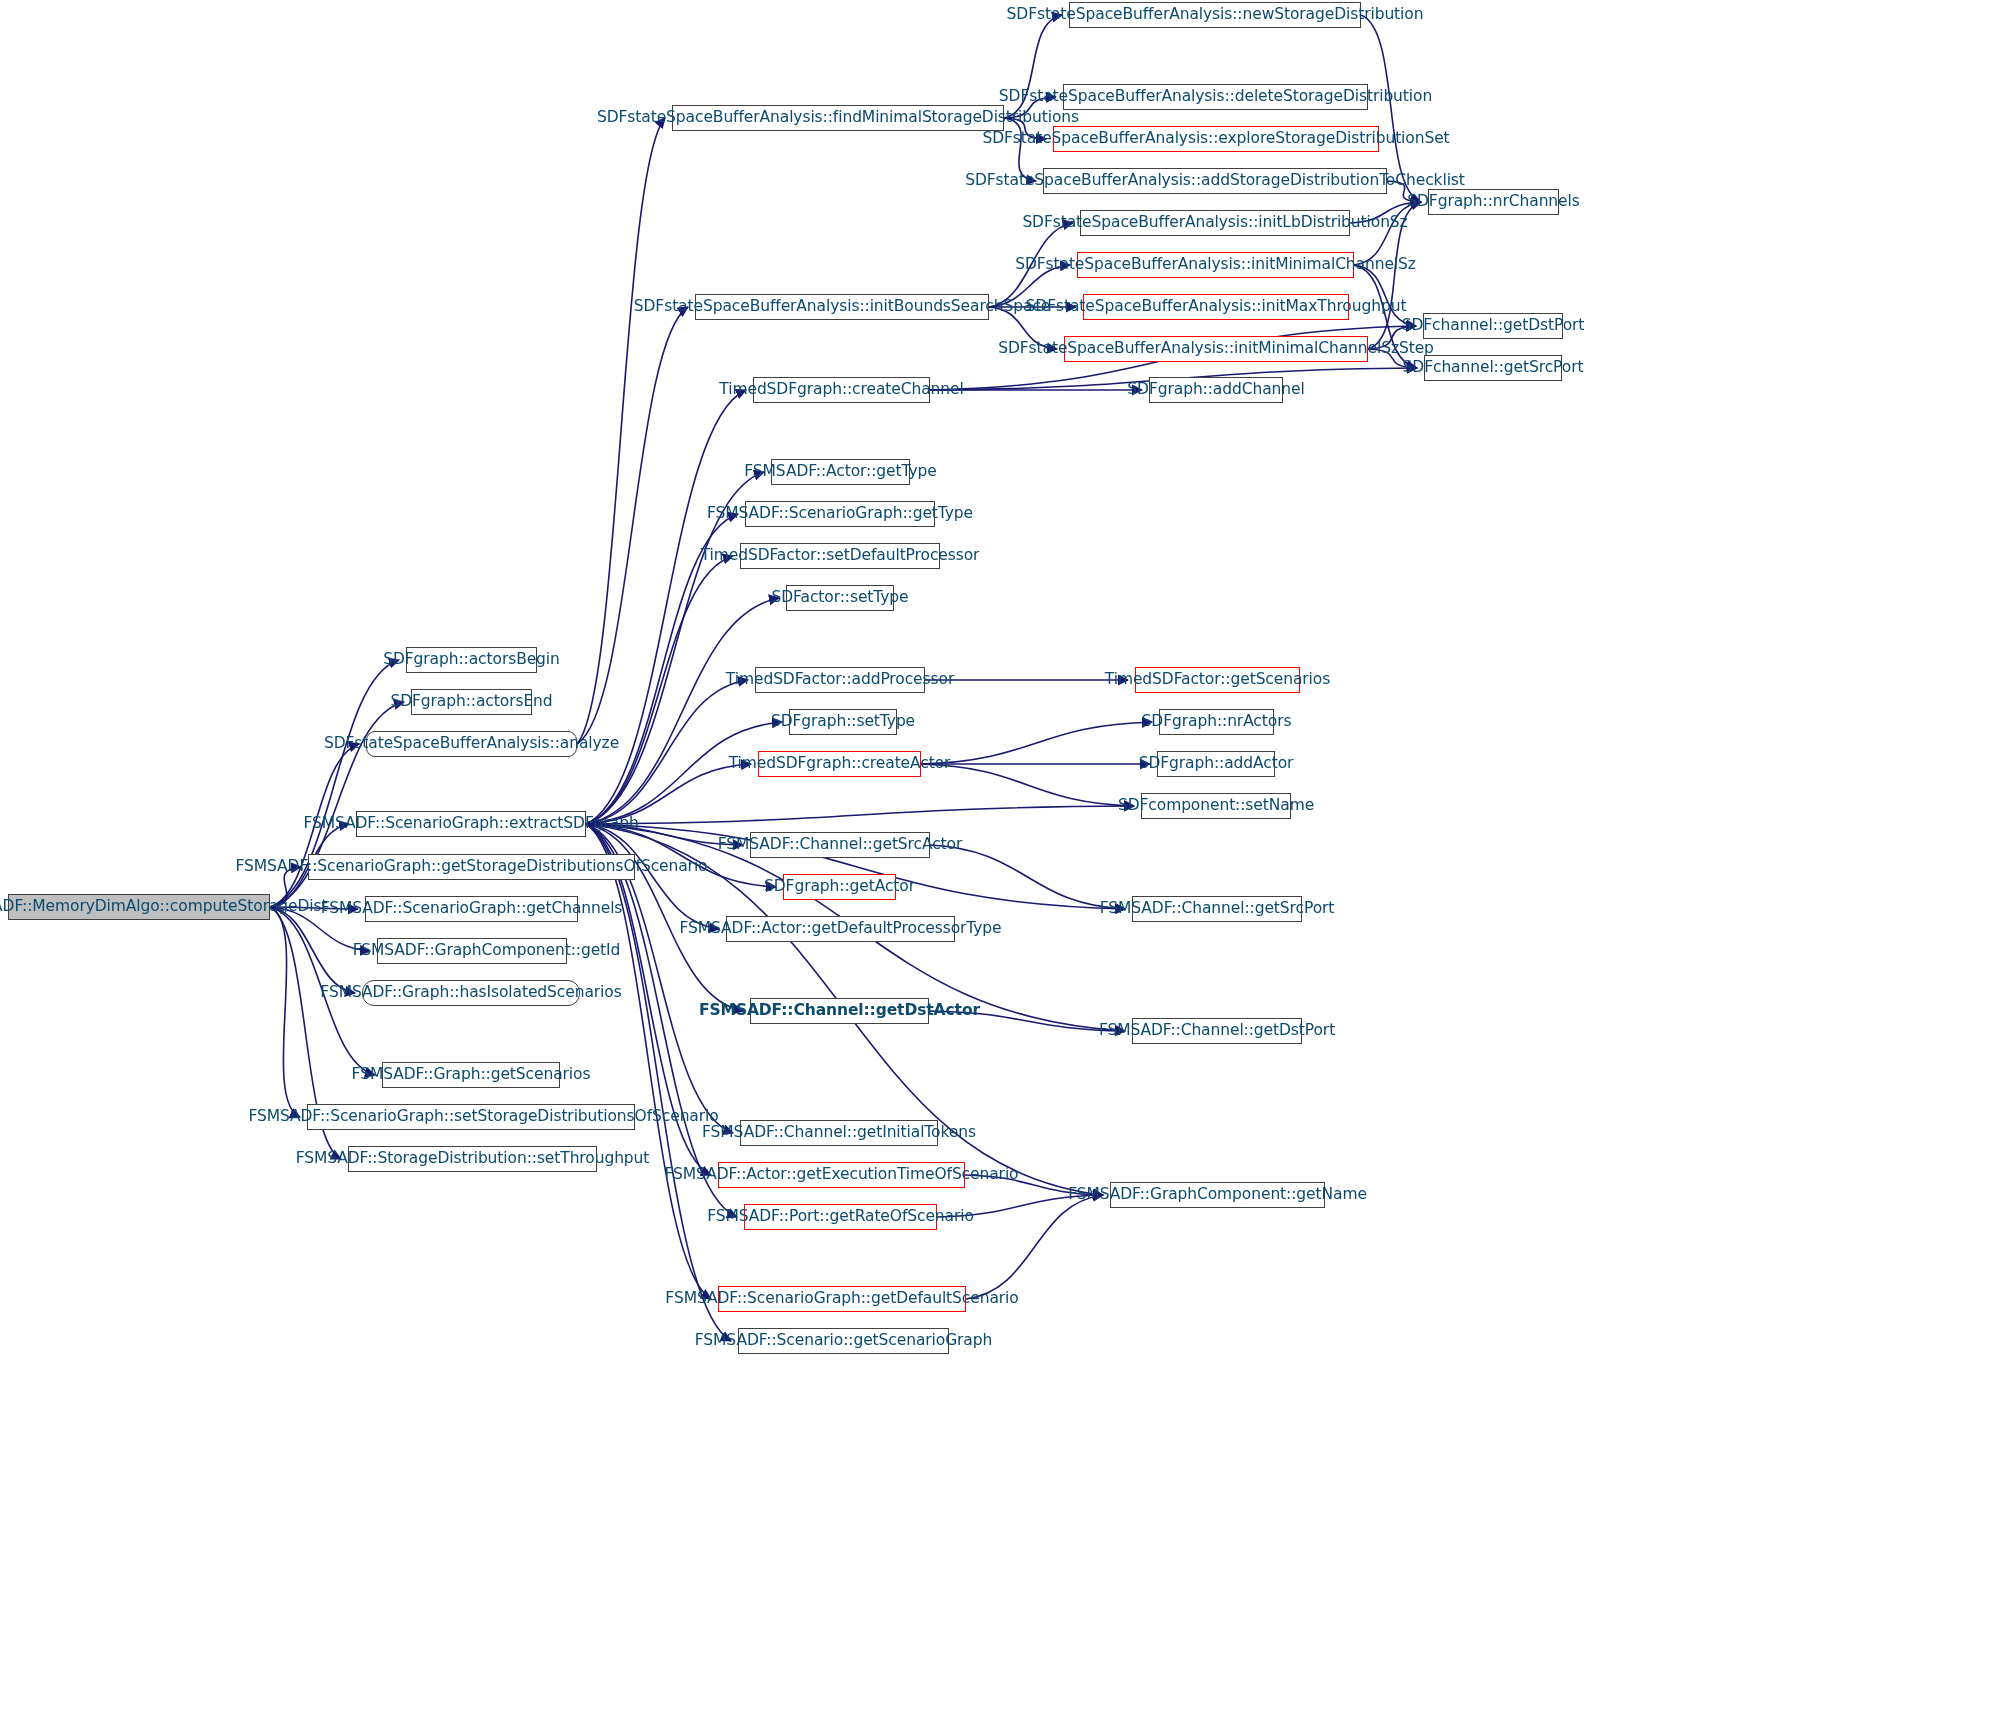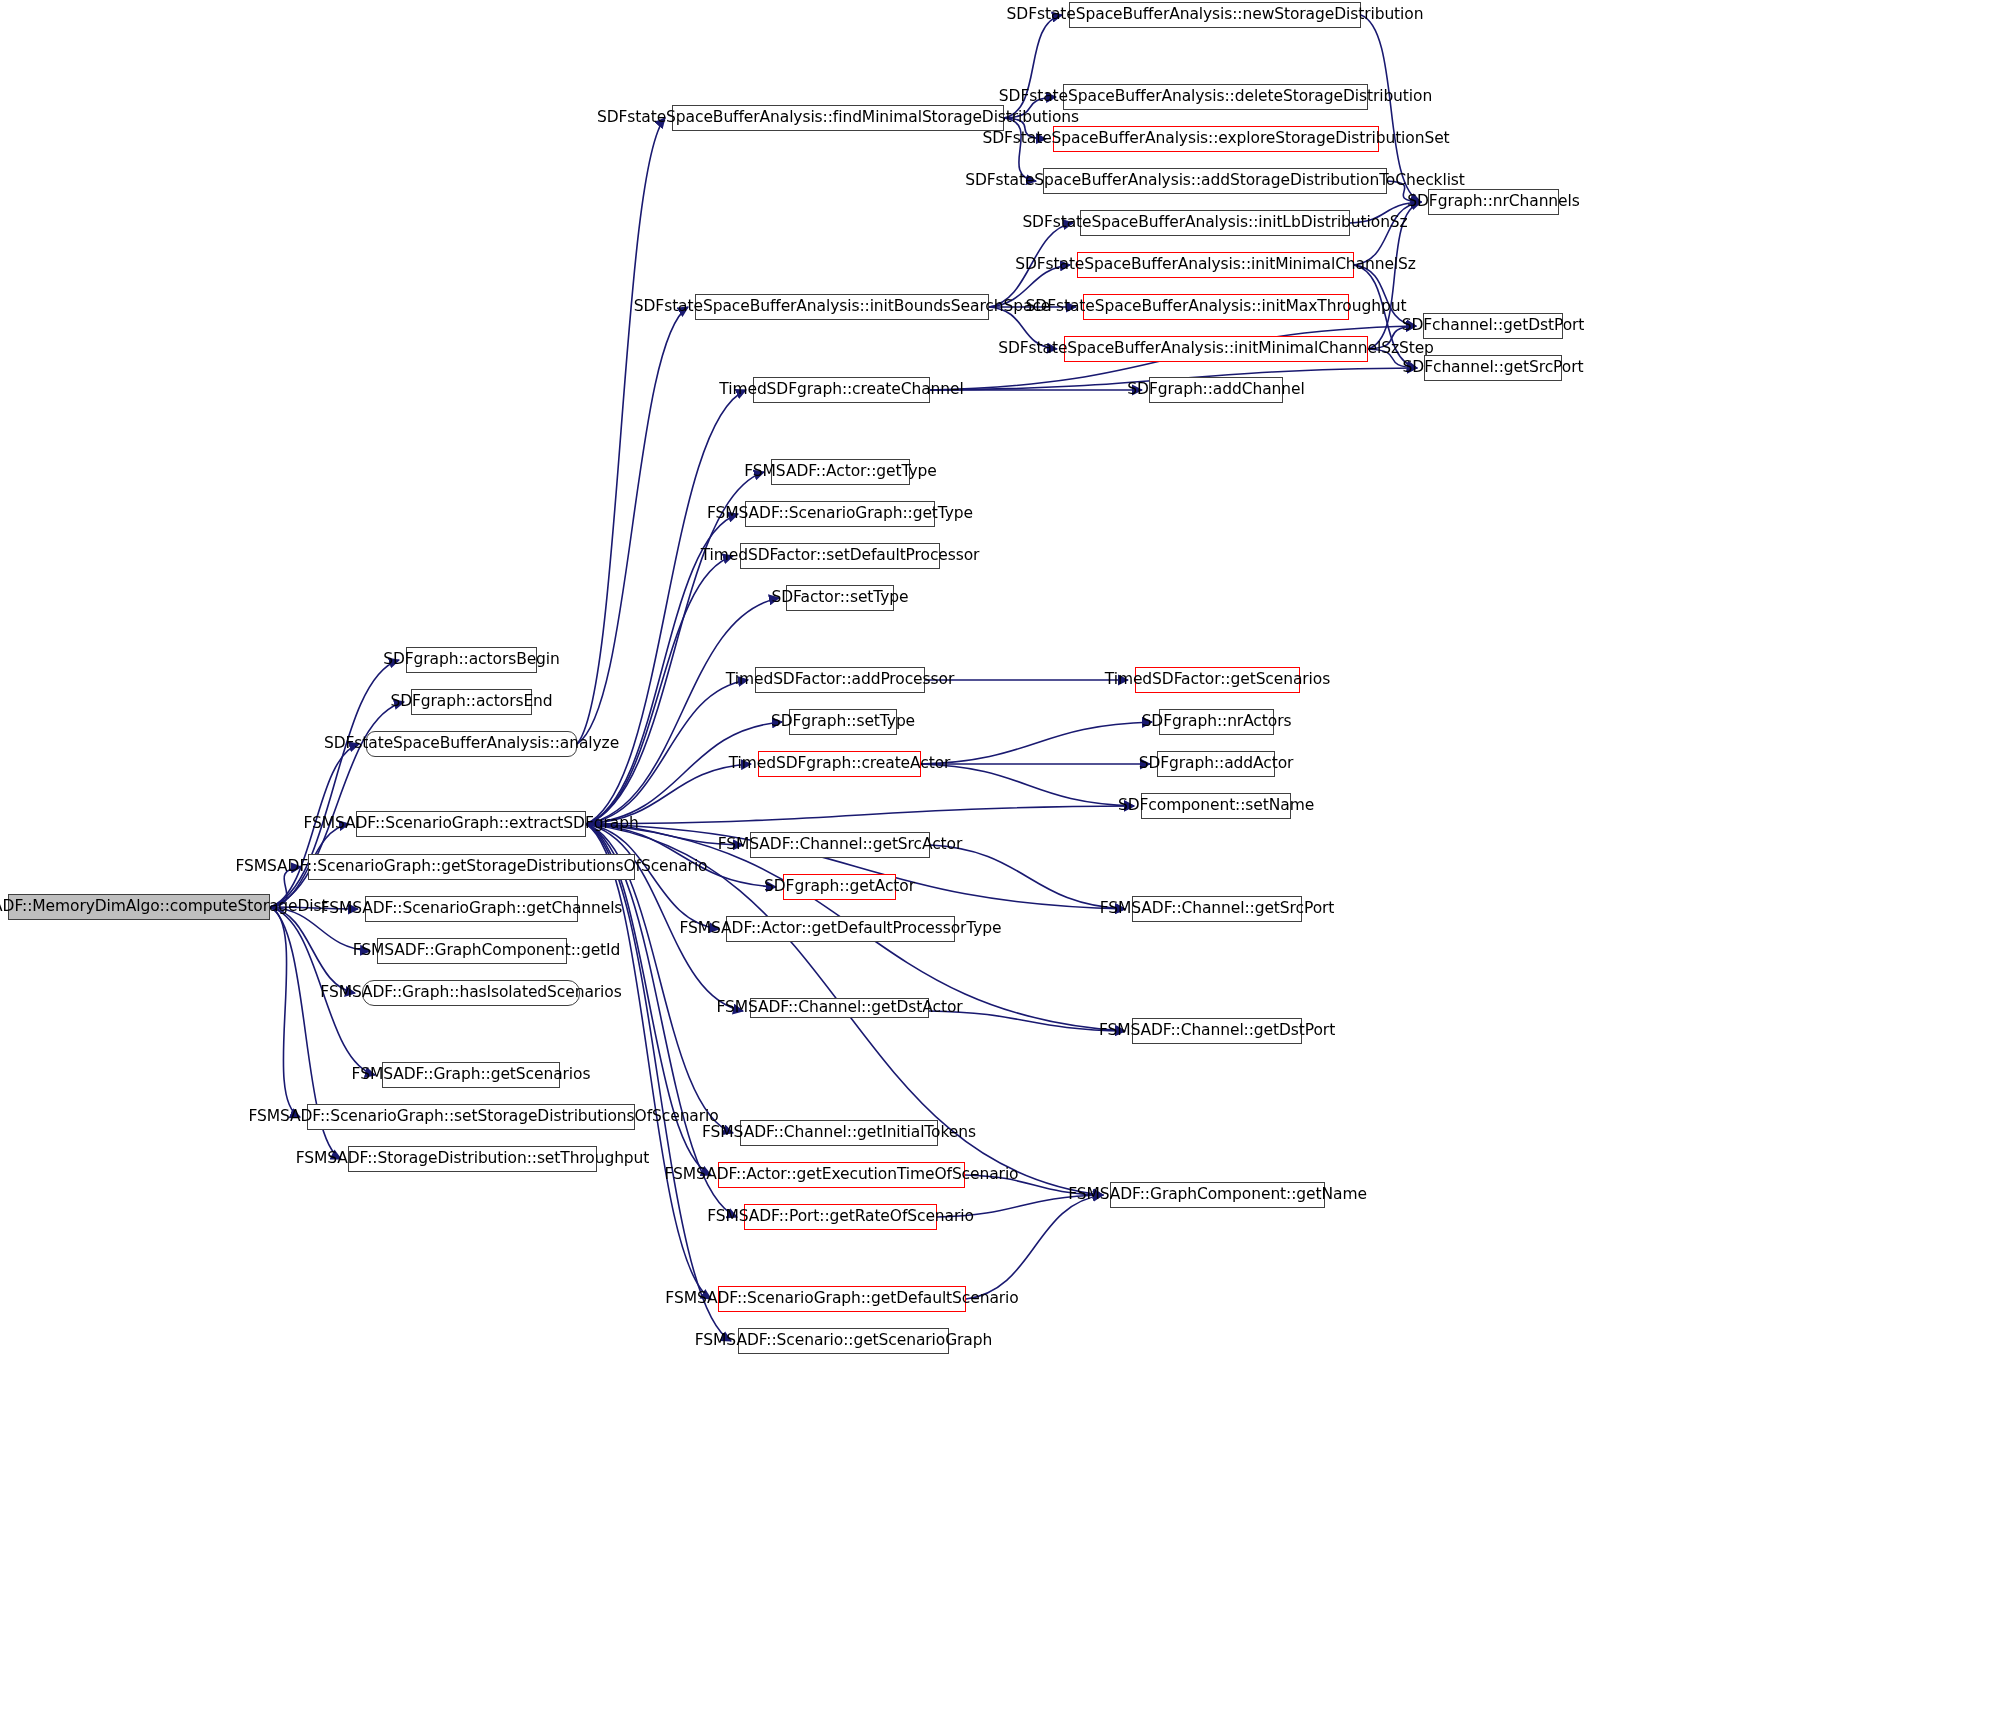--- a/index.html
+++ b/index.html
@@ -24,21 +24,21 @@
     pointer-events: none;
   }
   .node {
     position: absolute;
     box-sizing: border-box;
     display: flex;
     align-items: center;
     justify-content: center;
     background: #ffffff;
     border: 1px solid #404040;
-    color: #000000;
+    color: #0c4a6e;
     font-size: 15.5px;
     line-height: 1;
     white-space: nowrap;
     padding: 0 7px;
     letter-spacing: -0.1px;
   }
   .node.root {
     background: #bfbfbf;
     border: 1px solid #404040;
   }
@@ -195,21 +195,21 @@
       </div>
       <div class="node" style="left: 750px; top: 832px; width: 180px; height: 26px;">
         <span class="node-label">FSMSADF::Channel::getSrcActor</span>
       </div>
       <div class="node red" style="left: 783px; top: 874px; width: 113px; height: 26px;">
         <span class="node-label">SDFgraph::getActor</span>
       </div>
       <div class="node" style="left: 726px; top: 916px; width: 229px; height: 26px;">
         <span class="node-label">FSMSADF::Actor::getDefaultProcessorType</span>
       </div>
-      <div class="node" style="left: 750px; top: 998px; width: 179px; height: 20px;">
+      <div class="node" style="left: 750px; top: 998px; width: 179px; height: 26px; font-weight: bold;">
         <span class="node-label">FSMSADF::Channel::getDstActor</span>
       </div>
       <div class="node" style="left: 740px; top: 1120px; width: 198px; height: 26px;">
         <span class="node-label">FSMSADF::Channel::getInitialTokens</span>
       </div>
       <div class="node red" style="left: 718px; top: 1162px; width: 247px; height: 26px;">
         <span class="node-label">FSMSADF::Actor::getExecutionTimeOfScenario</span>
       </div>
       <div class="node red" style="left: 744px; top: 1204px; width: 193px; height: 26px;">
         <span class="node-label">FSMSADF::Port::getRateOfScenario</span>

